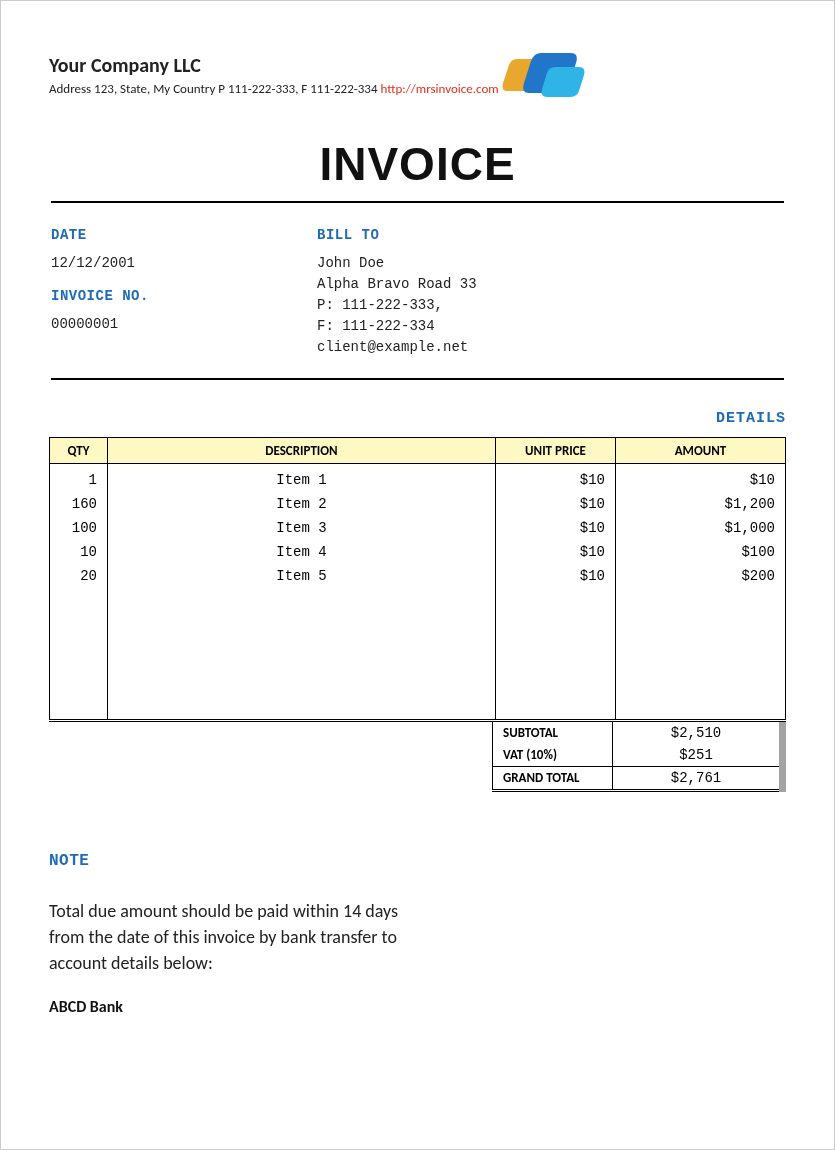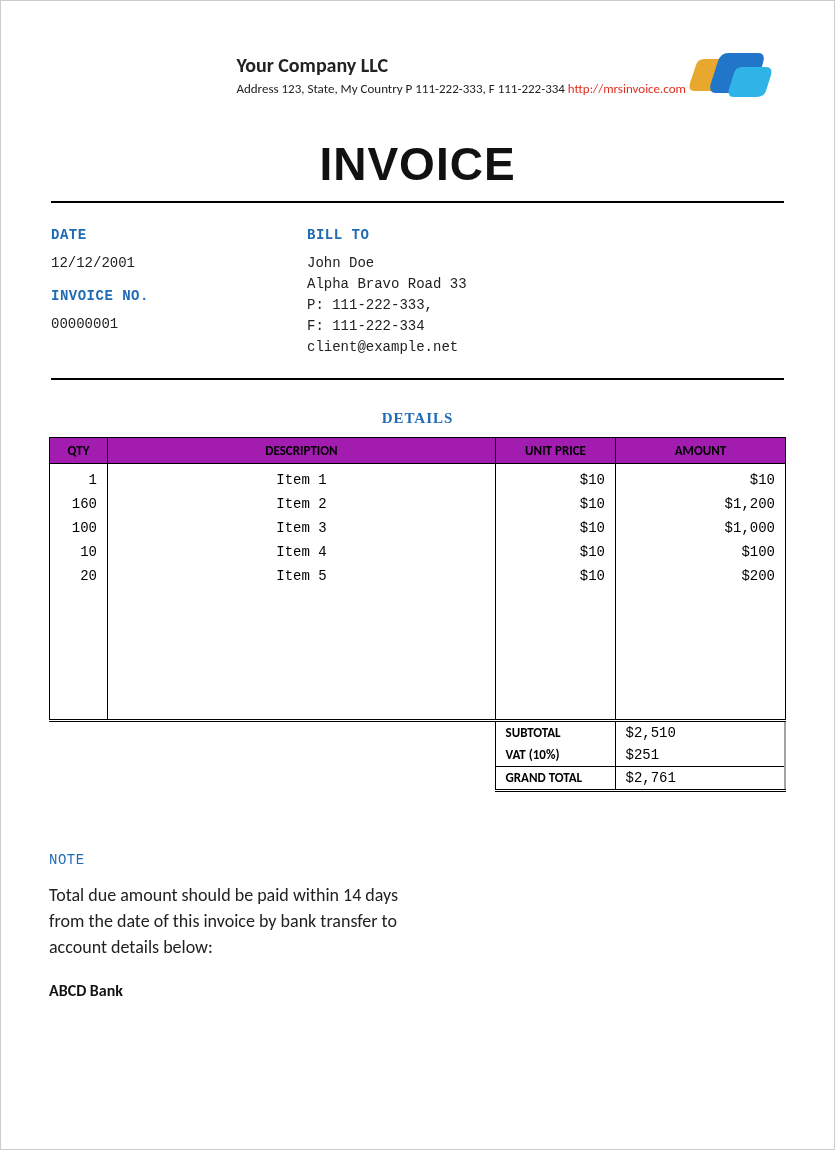--- a/index.html
+++ b/index.html
@@ -1,56 +1,56 @@
 <!DOCTYPE html>
 <html><head>
 <meta charset="utf-8">
 <style>
 *{box-sizing:border-box;margin:0;padding:0}
 body{background:#f5f5f5;font-family:Calibri,Arial,sans-serif;padding:0}
 .page{width:835px;height:1150px;margin:0 auto;background:#fff;border:1px solid #ccc;padding:52px 48px 48px 48px;position:relative}
-.header{display:flex;justify-content:flex-end;align-items:flex-start;margin-bottom:30px}
+.header{display:flex;justify-content:flex-start;align-items:flex-start;margin-bottom:30px}
 .company-block{}
 .company-name{font-size:20px;font-weight:bold;color:#222;margin-bottom:4px}
 .company-address{font-size:13px;color:#222}
 .company-url{color:#e03020;text-decoration:none}
 .logo{margin-right:10px;margin-top:-6px}
 .invoice-title{text-align:center;font-size:46px;font-weight:900;letter-spacing:1px;color:#111;margin:4px 0 10px 0;font-family:Arial,sans-serif}
 .hr-thick{border:none;border-top:2px solid #000;margin:6px 2px}
-.info-section{display:flex;gap:6px;padding:18px 2px 14px 2px;font-family:'Courier New',monospace;font-size:14px}
+.info-section{display:flex;gap:16px;padding:18px 2px 14px 2px;font-family:'Courier New',monospace;font-size:14px}
 .info-col-1{width:250px}
 .info-col-2{width:285px}
 .info-col-3{flex:1}
 .info-label{color:#1f6bb5;font-weight:bold;margin-bottom:10px;font-size:14px;letter-spacing:0.5px}
 .info-value{color:#222;line-height:1.5}
 .info-col-1 .info-label.second{margin-top:14px}
-.details-title{text-align:center;color:#1f6bb5;font-weight:bold;font-family:Liberation Serif, serif;font-size:15px;margin:30px 0 10px 0;letter-spacing:1px}
+.details-title{text-align:right;color:#1f6bb5;font-weight:bold;font-family:Liberation Mono, monospace;font-size:15px;margin:30px 0 10px 0;letter-spacing:1px}
 .items-table{width:100%;border-collapse:collapse;font-family:'Courier New',monospace;font-size:14px}
-.items-table th{background:#a21caf;color:#000;font-weight:bold;padding:5px 8px;border:1px solid #000;font-family:Calibri,Arial,sans-serif;font-size:13px}
+.items-table th{background:#fef9c3;color:#000;font-weight:bold;padding:5px 8px;border:1px solid #000;font-family:Calibri,Arial,sans-serif;font-size:13px}
 .items-table .th-qty{width:58px}
 .items-table .th-desc{width:auto}
 .items-table .th-unit{width:120px}
 .items-table .th-amt{width:170px}
 .items-table tbody td{padding:4px 10px;border-left:1px solid #000;border-right:1px solid #000}
 .items-table tbody tr:first-child td{padding-top:8px}
 .items-table .td-qty{text-align:right}
 .items-table .td-desc{text-align:center}
 .items-table .td-unit{text-align:right}
 .items-table .td-amt{text-align:right}
 .items-table tbody tr.pad td{height:22px}
 .items-table tbody tr.last-pad td{border-bottom:3px double #000}
 .totals-table{width:100%;border-collapse:collapse;font-family:'Courier New',monospace;font-size:14px}
 .totals-table td{padding:3px 10px}
 .totals-table .spacer{border:none}
 .totals-table .lbl{text-align:left;border-left:1px solid #000;border-right:1px solid #000;width:120px;font-family:Calibri,Arial,sans-serif;font-weight:bold;font-size:13px}
-.totals-table .val{text-align:left;border-right:2px solid #a3a3a3;width:170px}
+.totals-table .val{text-align:center;border-right:7px solid #a3a3a3;width:170px}
 .totals-table tr.bottom td.lbl,.totals-table tr.bottom td.val{border-bottom:1px solid #000}
 .totals-table tr.grand td.lbl,.totals-table tr.grand td.val{border-top:1px solid #000;border-bottom:3px double #000}
 .note-section{margin-top:60px}
-.note-label{color:#1f6bb5;font-weight:normal;font-family:'Courier New',monospace;font-size:14px;margin-bottom:14px;letter-spacing:0.5px}
+.note-label{color:#1f6bb5;font-weight:bold;font-family:'Courier New',monospace;font-size:16px;margin-bottom:28px;letter-spacing:0.5px}
 .note-text{font-size:18px;color:#222;max-width:360px;line-height:1.45;margin-bottom:20px}
 .bank-info{font-size:16px;font-weight:bold;color:#111;line-height:1.4}
 </style>
 </head>
 <body>
 
 <div class="page">
 
   <div class="header">
     <div class="company-block">

